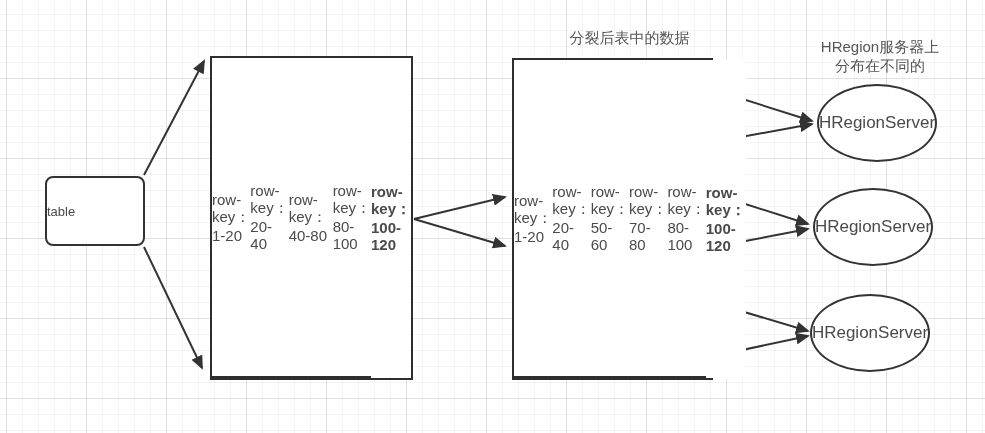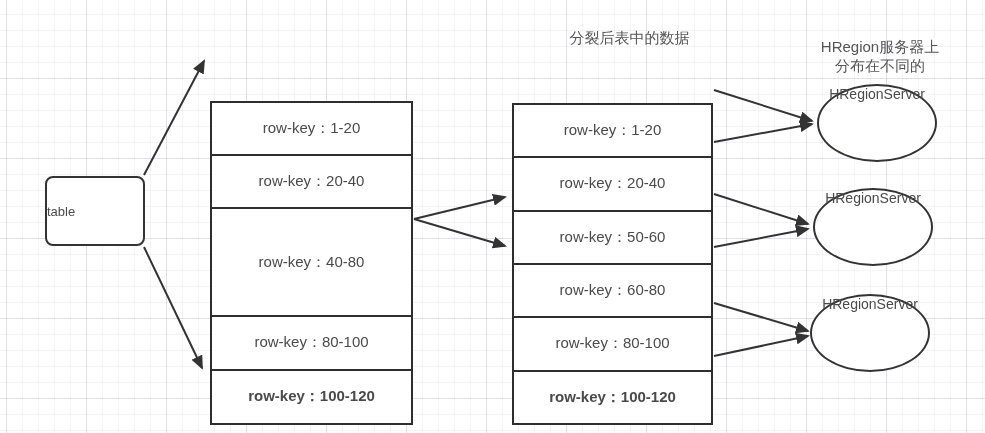--- a/index.html
+++ b/index.html
@@ -52,22 +52,21 @@
   }
   .title-before { left: 210px; top: 28px; width: 203px; }
   .title-after  { left: 529px; top: 29px; width: 201px; }
 
   .column {
     position: absolute;
     border: 2px solid #2e2e2e;
     background: #ffffff;
     box-sizing: border-box;
     display: flex;
-    flex-direction: column;
-    margin-top: 45px;
+    flex-direction: row;
   }
   .column-before { left: 210px; top: 56px; width: 203px; height: 324px; }
   .column-after  { left: 512px; top: 58px; width: 201px; height: 322px; }
   .row {
     display: flex; align-items: center; justify-content: center;
     border-bottom: 2px solid #2e2e2e;
     font-size: 15px;
     color: #4a4a4a;
     background: #ffffff;
   }
@@ -81,22 +80,22 @@
     line-height: 19px;
     color: #555555;
   }
   .server-ellipse {
     position: absolute;
     width: 120px; height: 78px;
     border: 2px solid #333333;
     border-radius: 50%;
     background: #ffffff;
     box-sizing: border-box;
-    display: flex; align-items: flex-start; justify-content: center;
-    font-size: 14px;
+    display: flex; align-items: center; justify-content: center;
+    font-size: 17px;
     color: #4a4a4a;
   }
   .server-1 { left: 817px; top: 84px; }
   .server-2 { left: 813px; top: 188px; }
   .server-3 { left: 810px; top: 294px; }
 </style>
 </head>
 <body>
 
 <div class="canvas">
@@ -131,21 +130,21 @@
     <div class="row" style="flex:54">row-key：80-100</div>
     <div class="row" style="flex:54">row-key：100-120</div>
   </div>
 
   <div class="col-title title-after">分裂后表中的数据</div>
 
   <div class="column column-after">
     <div class="row" style="flex:1">row-key：1-20</div>
     <div class="row" style="flex:1">row-key：20-40</div>
     <div class="row" style="flex:1">row-key：50-60</div>
-    <div class="row" style="flex:1">row-key：60-80</div>
+    <div class="row" style="flex:1">row-key：70-80</div>
     <div class="row" style="flex:1">row-key：80-100</div>
     <div class="row" style="flex:1">row-key：100-120</div>
   </div>
 
   <div class="server-caption">
     <div>HRegion服务器上</div>
     <div>分布在不同的</div>
   </div>
 
   <div class="server-ellipse server-1">

